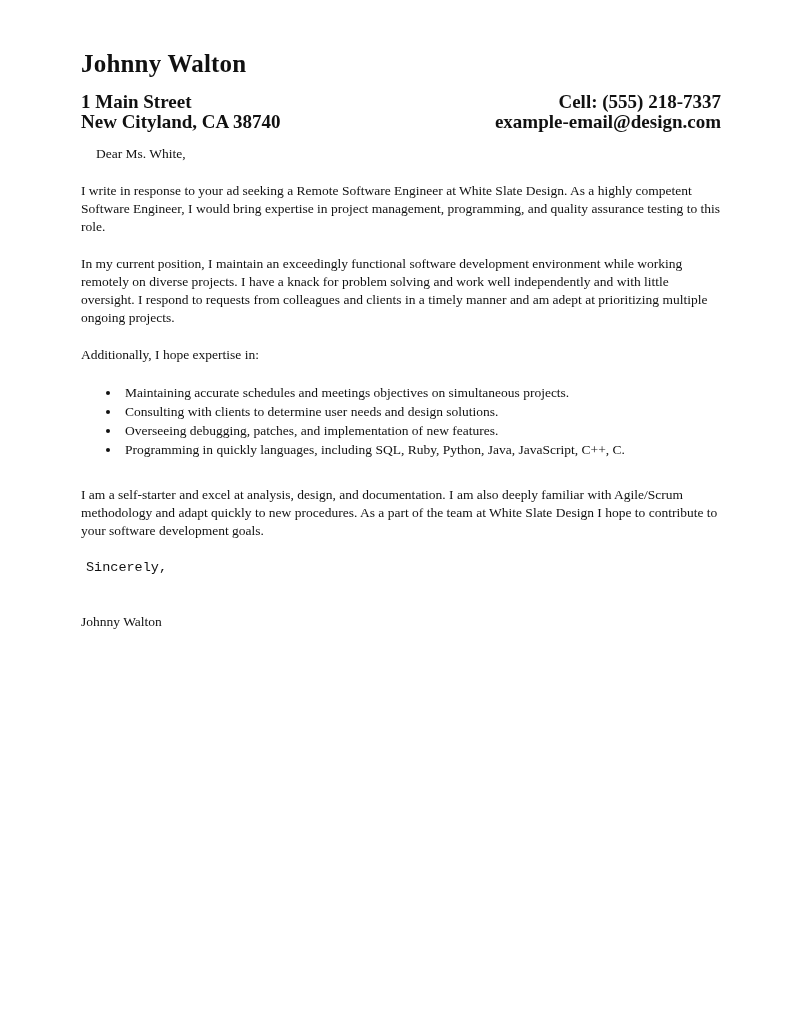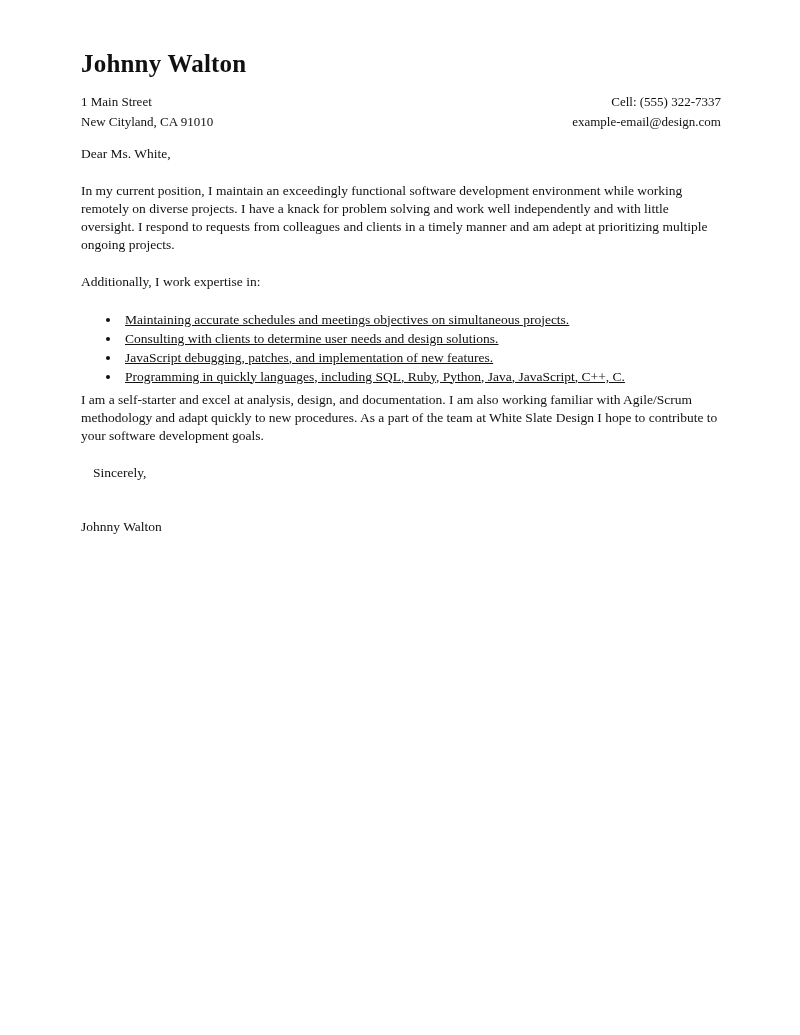--- a/index.html
+++ b/index.html
@@ -29,90 +29,92 @@
     margin: 0 0 14px 0;
     letter-spacing: 0.2px;
   }
   .header-row {
     display: flex;
     justify-content: space-between;
     align-items: flex-start;
     margin: 0 0 13px 0;
   }
   .header-col {
-    font-size: 13px;
+    font-size: 19px;
     line-height: 20px;
+    font-weight: bold;
   }
   .header-col.right {
     text-align: right;
   }
   .salutation {
     font-size: 13.5px;
     line-height: 18px;
-    margin: 0 0 19px 0;
+    margin: 0 0 19px 15px;
   }
   .para {
     font-size: 13.5px;
     line-height: 18px;
     margin: 0 0 19px 0;
   }
   ul.expertise-list {
-    margin: 0 0 5px 0;
+    margin: 0 0 27px 0;
     padding: 0 0 0 40px;
     list-style-type: disc;
-    text-decoration: underline;
   }
   ul.expertise-list li {
     font-size: 13.5px;
     line-height: 19px;
     padding-left: 4px;
   }
   .signoff {
     font-size: 13.5px;
     line-height: 18px;
-    margin: 0 0 0 12px;
+    margin: 0 0 0 5px;
+    font-family: Liberation Mono, monospace;
   }
   .signature {
     font-size: 13.5px;
     line-height: 18px;
     margin: 36px 0 0 0;
   }
 </style>
 </head>
 <body>
 
 <div class="page">
 
   <h1 class="sender-name">Johnny Walton</h1>
 
   <div class="header-row">
     <div class="header-col left">
       <div>1 Main Street</div>
-      <div>New Cityland, CA 91010</div>
+      <div>New Cityland, CA 38740</div>
     </div>
     <div class="header-col right">
-      <div>Cell: (555) 322-7337</div>
+      <div>Cell: (555) 218-7337</div>
       <div>example-email@design.com</div>
     </div>
   </div>
 
   <p class="salutation">Dear Ms. White,</p>
 
+  <p class="para">I write in response to your ad seeking a Remote Software Engineer at White Slate Design. As a highly competent Software Engineer, I would bring expertise in project management, programming, and quality assurance testing to this role.</p>
 
   <p class="para">In my current position, I maintain an exceedingly functional software development environment while working remotely on diverse projects. I have a knack for problem solving and work well independently and with little oversight. I respond to requests from colleagues and clients in a timely manner and am adept at prioritizing multiple ongoing projects.</p>
 
-  <p class="para">Additionally, I work expertise in:</p>
+  <p class="para">Additionally, I hope expertise in:</p>
 
   <ul class="expertise-list">
     <li>Maintaining accurate schedules and meetings objectives on simultaneous projects.</li>
     <li>Consulting with clients to determine user needs and design solutions.</li>
-    <li>JavaScript debugging, patches, and implementation of new features.</li>
+    <li>Overseeing debugging, patches, and implementation of new features.</li>
     <li>Programming in quickly languages, including SQL, Ruby, Python, Java, JavaScript, C++, C.</li>
   </ul>
 
-  <p class="para">I am a self-starter and excel at analysis, design, and documentation. I am also working familiar with Agile/Scrum methodology and adapt quickly to new procedures. As a part of the team at White Slate Design I hope to contribute to your software development goals.</p>
+  <p class="para">I am a self-starter and excel at analysis, design, and documentation. I am also deeply familiar with Agile/Scrum methodology and adapt quickly to new procedures. As a part of the team at White Slate Design I hope to contribute to your software development goals.</p>
 
 
   <p class="signoff">Sincerely,</p>
 
   <p class="signature">Johnny Walton</p>
 
 </div>
 
 </body></html>

